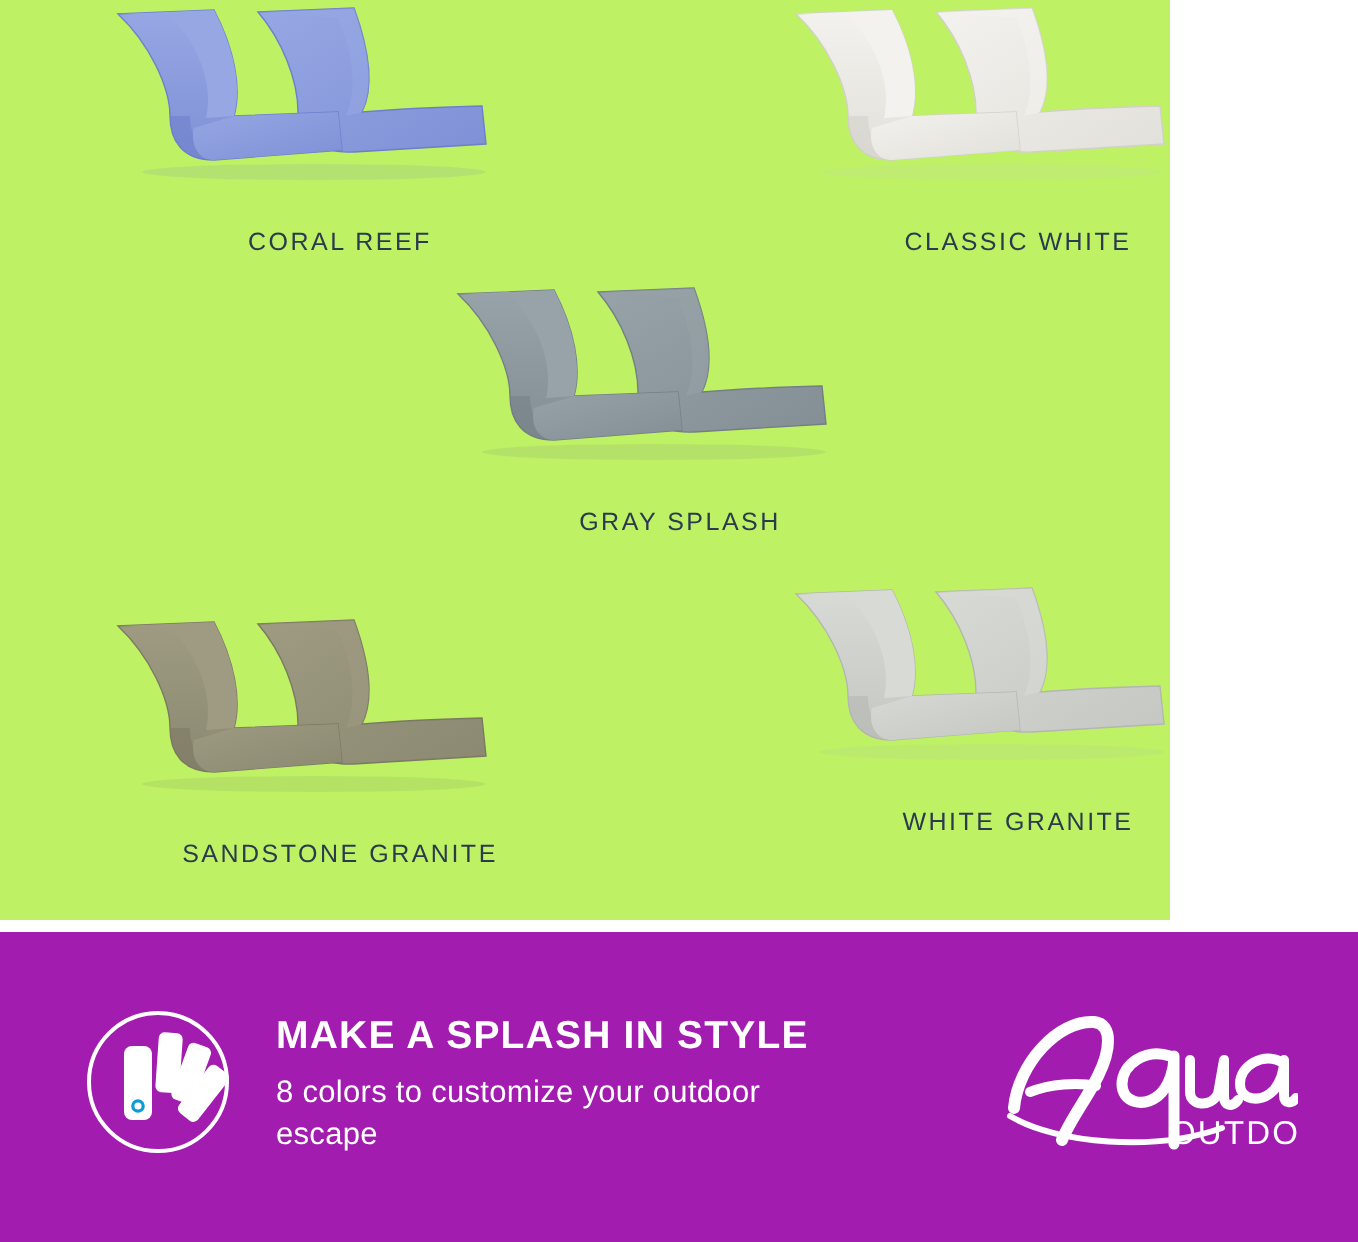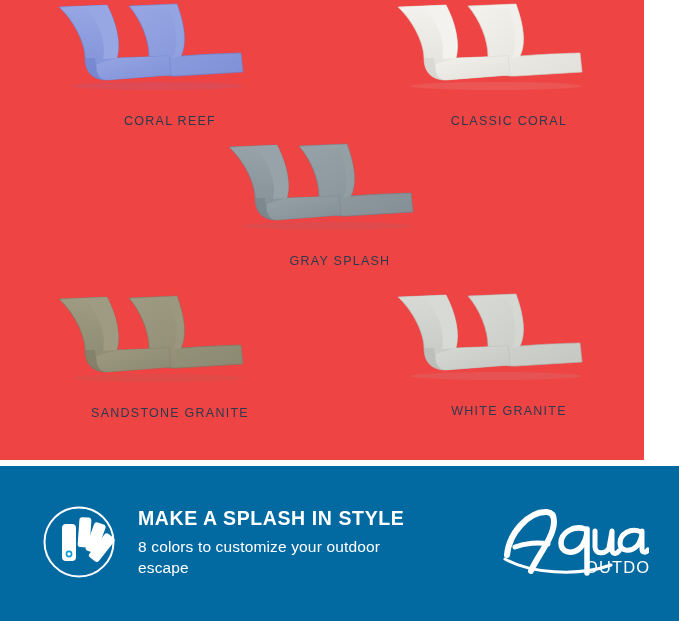--- a/index.html
+++ b/index.html
@@ -2,32 +2,32 @@
 <html><head>
 <meta charset="utf-8">
 <style>
   html,body{margin:0;padding:0;}
   body{
     width:679px;height:621px;
     background:#ffffff;
     font-family:"Liberation Sans","DejaVu Sans",sans-serif;
     overflow:hidden;position:relative;
   }
-  .swatch-grid{position:absolute;left:0;top:0;width:644px;height:460px;background:#ef4444;}
+  .swatch-grid{position:absolute;left:0;top:0;width:585px;height:460px;background:#bef264;}
   .swatch{position:absolute;text-align:center;}
   .chair-stage{position:relative;width:100%;height:108px;}
   .chair-svg{display:block;margin:0 auto;}
   .swatch-label{
     font-size:12.5px;letter-spacing:1.25px;color:#2c3a4e;
     font-weight:400;white-space:nowrap;margin-top:6px;
   }
   
   .banner{
     position:absolute;left:0;top:466px;width:679px;height:155px;
-    background:#0369a1;display:flex;align-items:center;
+    background:#a21caf;display:flex;align-items:center;
   }
   .banner-icon{margin-left:42px;flex:0 0 auto;}
   .banner-copy{margin-left:22px;flex:1 1 auto;}
   .banner-head{
     color:#ffffff;font-size:19.5px;font-weight:bold;
     letter-spacing:.6px;line-height:1.1;margin-bottom:7px;
   }
   .banner-sub{
     color:#ffffff;font-size:15.5px;font-weight:400;
     line-height:1.35;letter-spacing:.15px;max-width:270px;
@@ -109,21 +109,21 @@
 
     <path d="M40,58 C40,70 46,80 62,80 L70,79
              C56,78 50,70 50,58 Z" fill="#d2d0c8" opacity="0.55"></path>
 
     <path d="M72,58 L124,56 L126,75 L62,80 C54,80 50,72 52,64 Z" fill="url(#seatg1)" opacity="0.95"></path>
   </g>
 
   <ellipse cx="112" cy="86" rx="86" ry="4" fill="#d2d0c8" opacity="0.13"></ellipse>
 </svg>
       </div>
-      <div class="swatch-label">CLASSIC CORAL</div>
+      <div class="swatch-label">CLASSIC WHITE</div>
     </div>
     <div class="swatch" style="left: 170px; top: 140px; width: 340px;">
       <div class="chair-stage">
 <svg class="chair-svg" width="250" height="108" viewBox="0 0 250 108">
   <defs>
     <linearGradient id="faceg2" x1="0" y1="0" x2="0" y2="1">
       <stop offset="0%" stop-color="#97a3a8"></stop>
       <stop offset="100%" stop-color="#848f95"></stop>
     </linearGradient>
     <linearGradient id="seatg2" x1="0" y1="0" x2="1" y2="1">
@@ -151,21 +151,21 @@
              C56,78 50,70 50,58 Z" fill="#737f85" opacity="0.55"></path>
 
     <path d="M72,58 L124,56 L126,75 L62,80 C54,80 50,72 52,64 Z" fill="url(#seatg2)" opacity="0.95"></path>
   </g>
 
   <ellipse cx="112" cy="86" rx="86" ry="4" fill="#737f85" opacity="0.13"></ellipse>
 </svg>
       </div>
       <div class="swatch-label">GRAY SPLASH</div>
     </div>
-    <div class="swatch" style="left: 0px; top: 292px; width: 340px;">
+    <div class="swatch" style="left: 0px; top: 306px; width: 340px;">
       <div class="chair-stage">
 <svg class="chair-svg" width="250" height="108" viewBox="0 0 250 108">
   <defs>
     <linearGradient id="faceg3" x1="0" y1="0" x2="0" y2="1">
       <stop offset="0%" stop-color="#9e9b82"></stop>
       <stop offset="100%" stop-color="#8c8972"></stop>
     </linearGradient>
     <linearGradient id="seatg3" x1="0" y1="0" x2="1" y2="1">
       <stop offset="0%" stop-color="#9e9b82"></stop>
       <stop offset="100%" stop-color="#8c8972"></stop>

